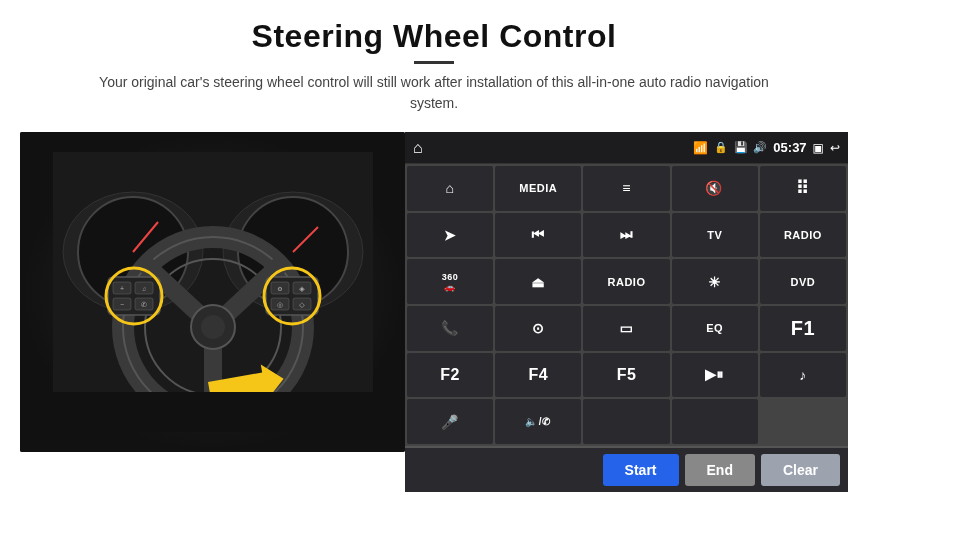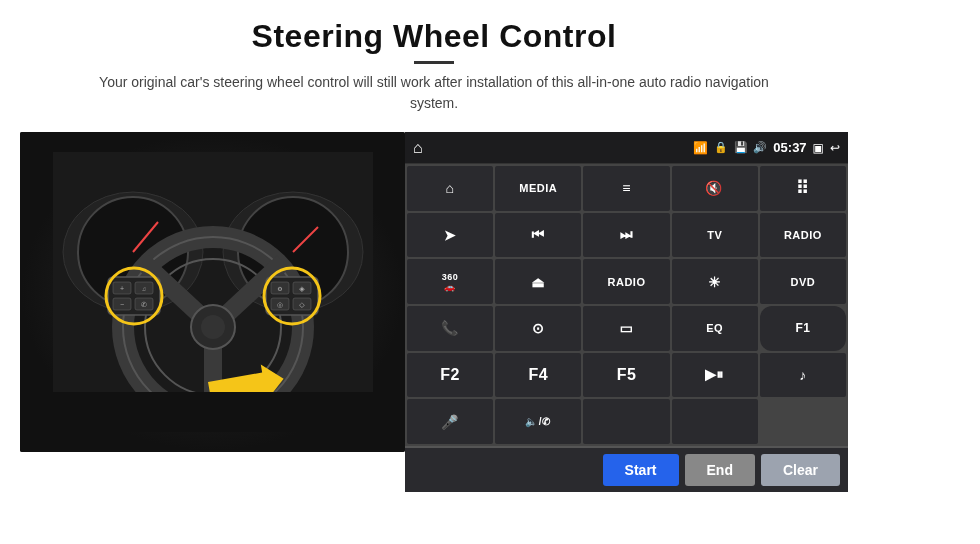--- a/index.html
+++ b/index.html
@@ -326,21 +326,21 @@
         <button class="ctrl-btn">
             <span class="icon">📞</span>
           </button>
         <button class="ctrl-btn">
             <span class="icon">⊙</span>
           </button>
         <button class="ctrl-btn">
             <span class="icon">▭</span>
           </button>
         <button class="ctrl-btn">EQ</button>
-        <button class="ctrl-btn" style="font-size:12px;font-weight:900;border-radius:12px;">F1</button>
+        <button class="ctrl-btn" style="font-size:20px;font-weight:900;">F1</button>
 
         <button class="ctrl-btn" style="font-size:16px;font-weight:900;">F2</button>
         <button class="ctrl-btn" style="font-size:16px;font-weight:900;">F4</button>
         <button class="ctrl-btn" style="font-size:16px;font-weight:900;">F5</button>
         <button class="ctrl-btn">
             <span class="icon">▶⏸</span>
           </button>
 
         <button class="ctrl-btn">
             <span class="icon">♪</span>

